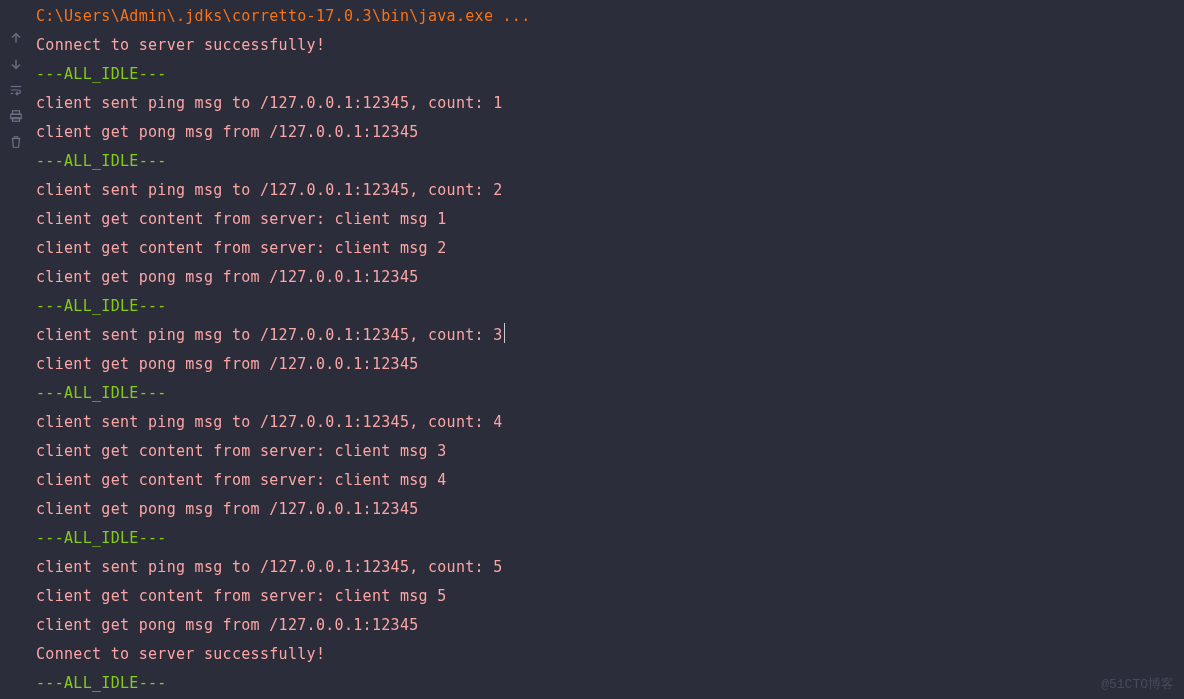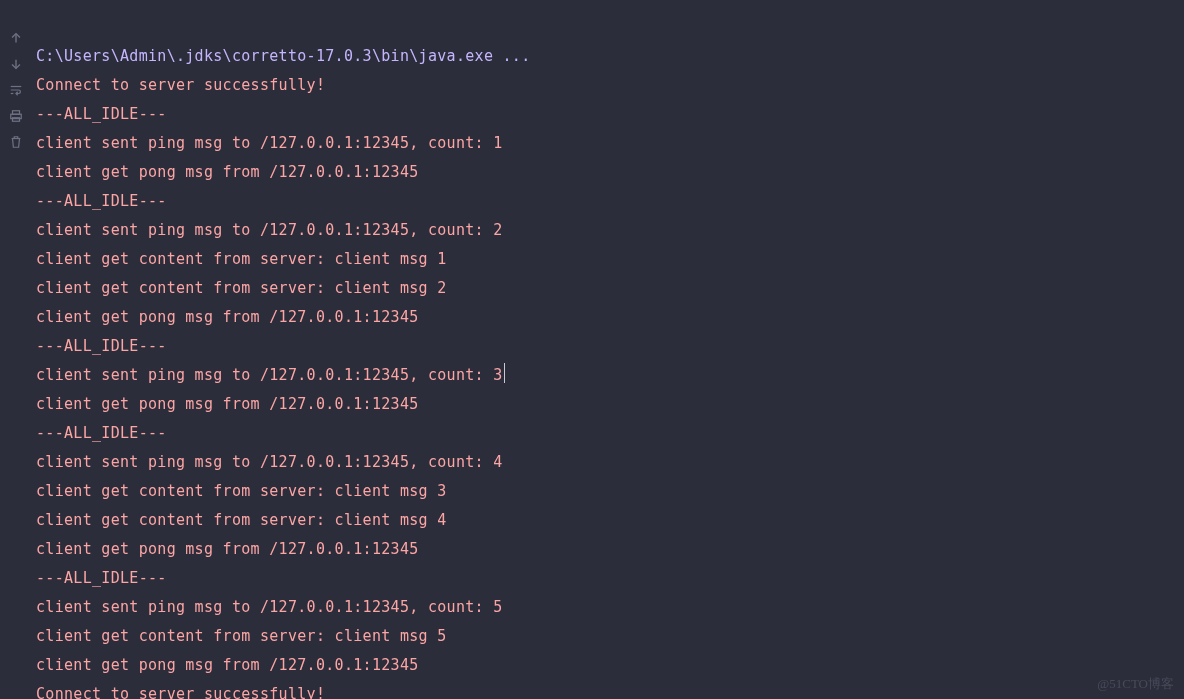--- a/index.html
+++ b/index.html
@@ -40,38 +40,38 @@
     .console {
       flex: 1;
       padding: 2px 2px 0 4px;
       line-height: 29px;
       white-space: pre;
       font-family: "Menlo", "Consolas", "Monaco", monospace;
       letter-spacing: 0.3px;
       position: relative;
     }
     .line { height: 29px; }
-    .cmd  { color: #c4b5fd; margin-top: 40px; }
+    .cmd  { color: #f97316; }
     .text { color: #fca5a5; }
-    .idle { color: #fca5a5; }
+    .idle { color: #84cc16; }
     .cursor {
       display: inline-block;
       width: 1px;
       height: 20px;
       background: #c7cbd4;
       vertical-align: -3px;
       margin-left: 1px;
     }
     .watermark {
       position: absolute;
       right: 10px;
       bottom: 6px;
       color: #5a5e70;
       font-size: 13px;
-      font-family: Liberation Serif, serif;
+      font-family: Liberation Mono, monospace;
       opacity: 0.6;
       text-align: right;
     }
   </style>
 </head>
 <body>
 
 <div class="container">
 
   <div class="gutter">

